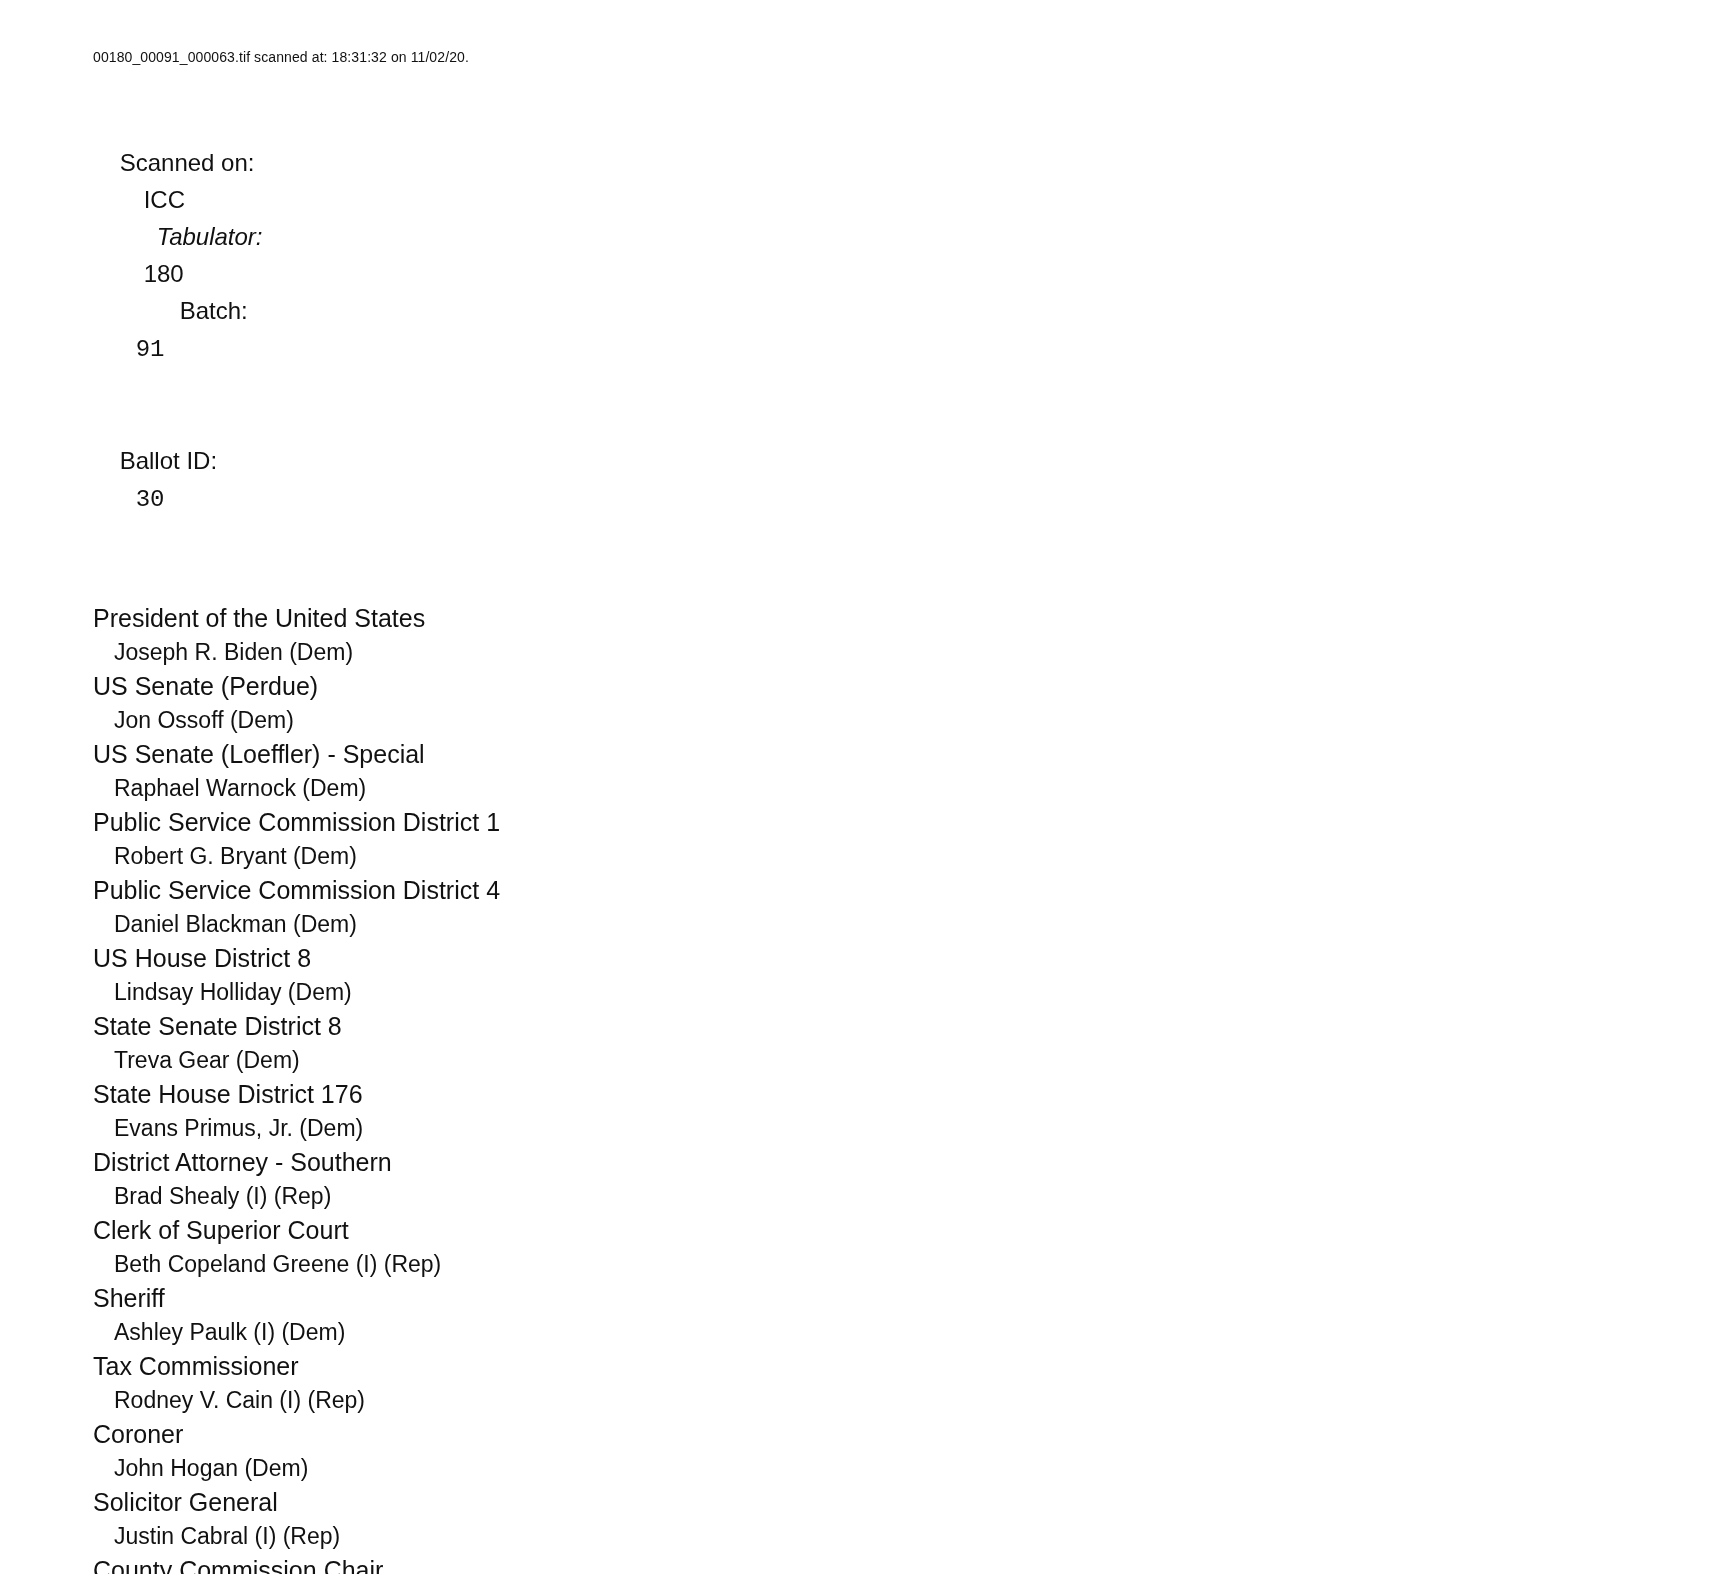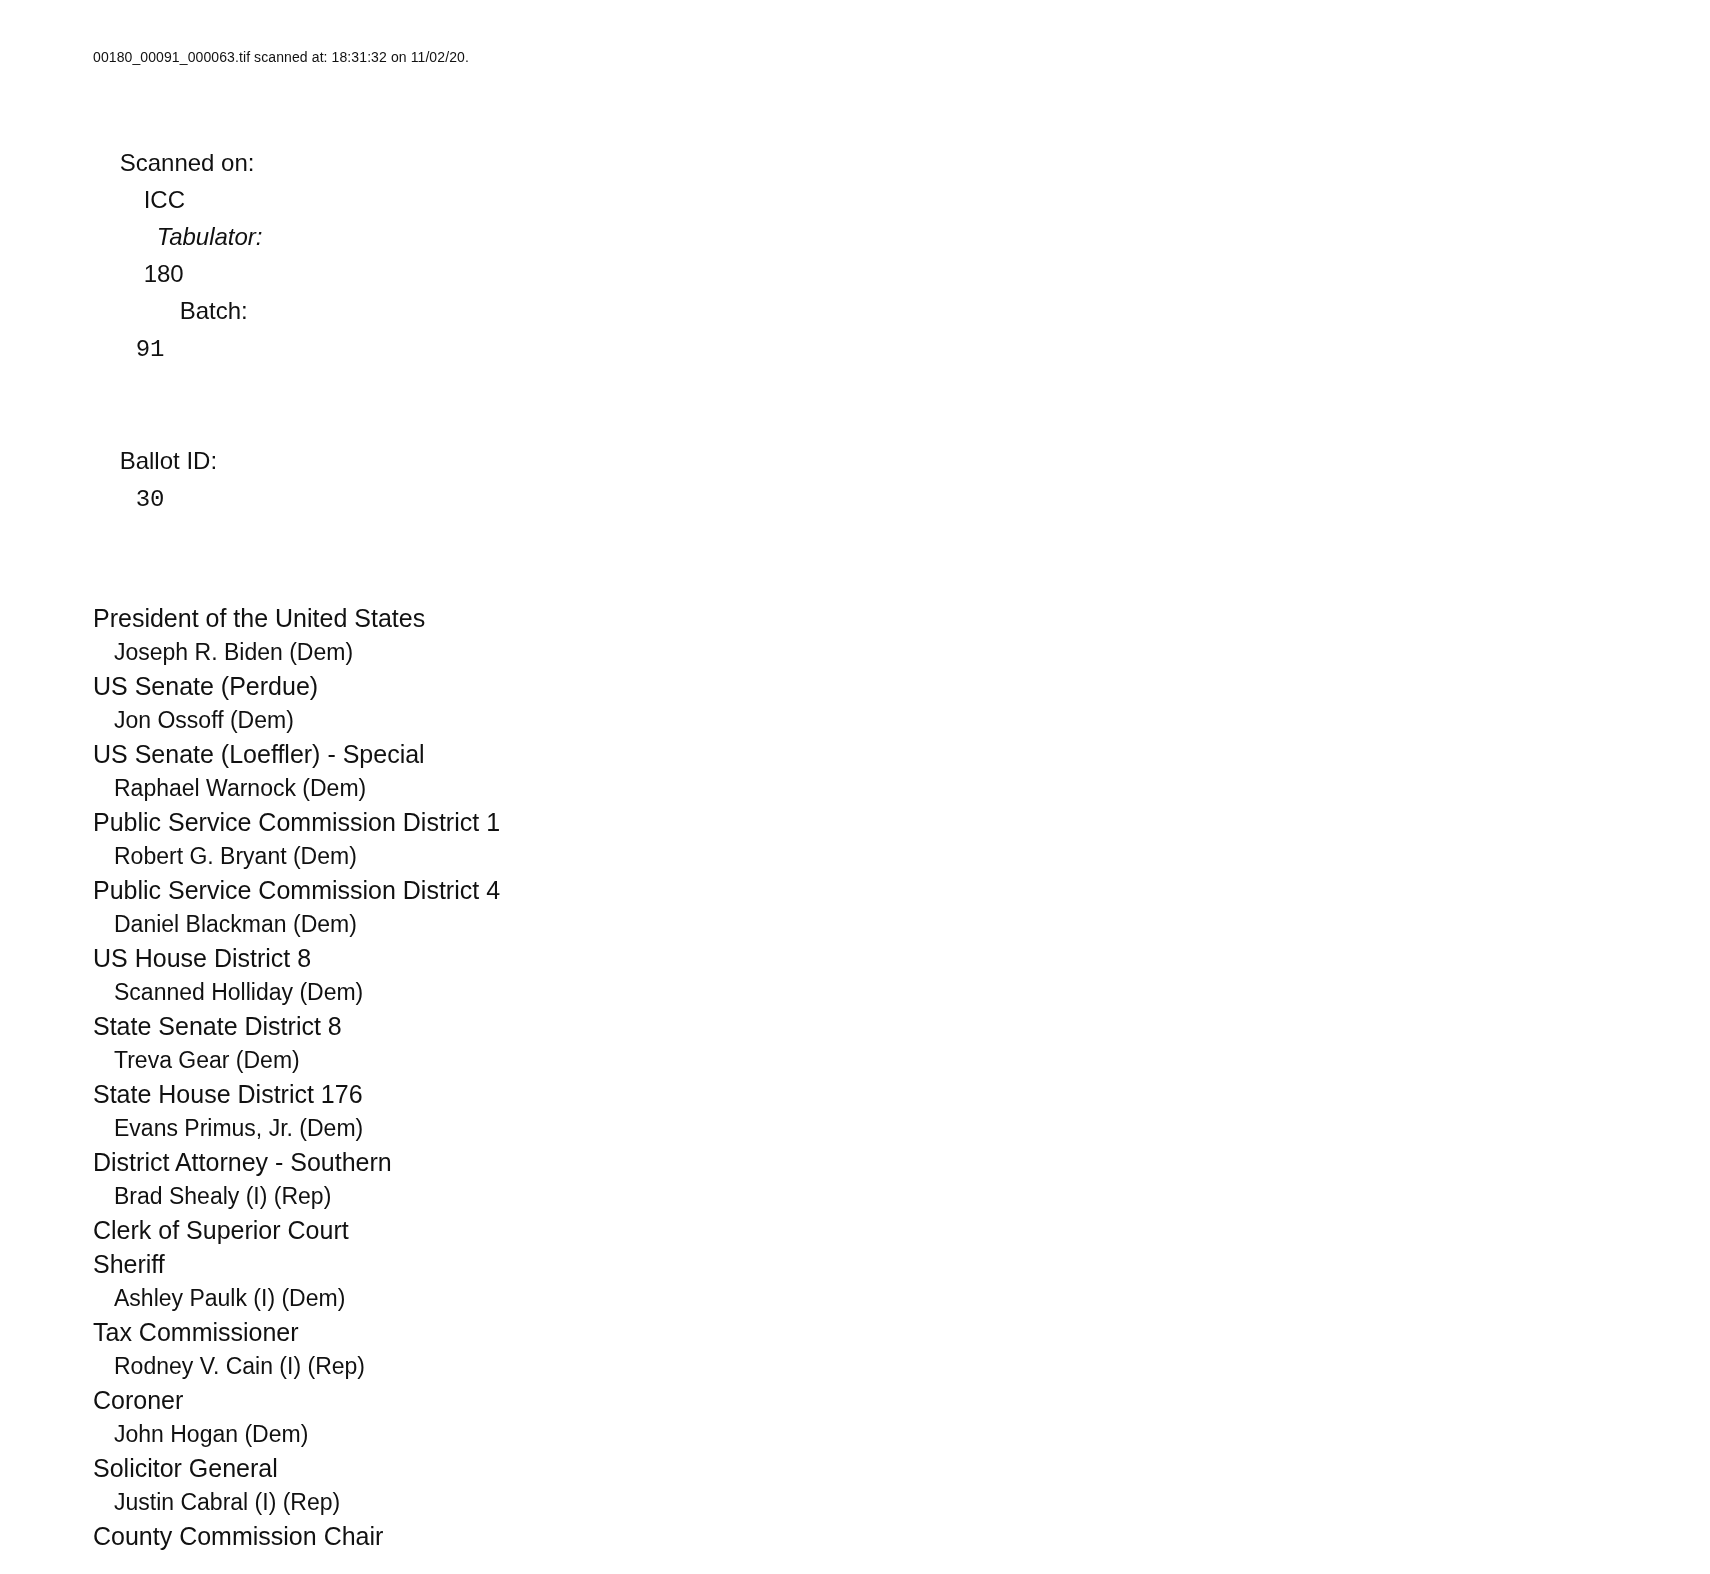--- a/index.html
+++ b/index.html
@@ -90,36 +90,37 @@
       <div class="contest-entry">
         <div class="contest-office">Public Service Commission District 1</div>
         <div class="contest-selection">Robert G. Bryant (Dem)</div>
       </div>
       <div class="contest-entry">
         <div class="contest-office">Public Service Commission District 4</div>
         <div class="contest-selection">Daniel Blackman (Dem)</div>
       </div>
       <div class="contest-entry">
         <div class="contest-office">US House District 8</div>
-        <div class="contest-selection">Scanned Holliday (Dem)</div>
+        <div class="contest-selection">Lindsay Holliday (Dem)</div>
       </div>
       <div class="contest-entry">
         <div class="contest-office">State Senate District 8</div>
         <div class="contest-selection">Treva Gear (Dem)</div>
       </div>
       <div class="contest-entry">
         <div class="contest-office">State House District 176</div>
         <div class="contest-selection">Evans Primus, Jr. (Dem)</div>
       </div>
       <div class="contest-entry">
         <div class="contest-office">District Attorney - Southern</div>
         <div class="contest-selection">Brad Shealy (I) (Rep)</div>
       </div>
       <div class="contest-entry">
         <div class="contest-office">Clerk of Superior Court</div>
+        <div class="contest-selection">Beth Copeland Greene (I) (Rep)</div>
       </div>
       <div class="contest-entry">
         <div class="contest-office">Sheriff</div>
         <div class="contest-selection">Ashley Paulk (I) (Dem)</div>
       </div>
       <div class="contest-entry">
         <div class="contest-office">Tax Commissioner</div>
         <div class="contest-selection">Rodney V. Cain (I) (Rep)</div>
       </div>
       <div class="contest-entry">

